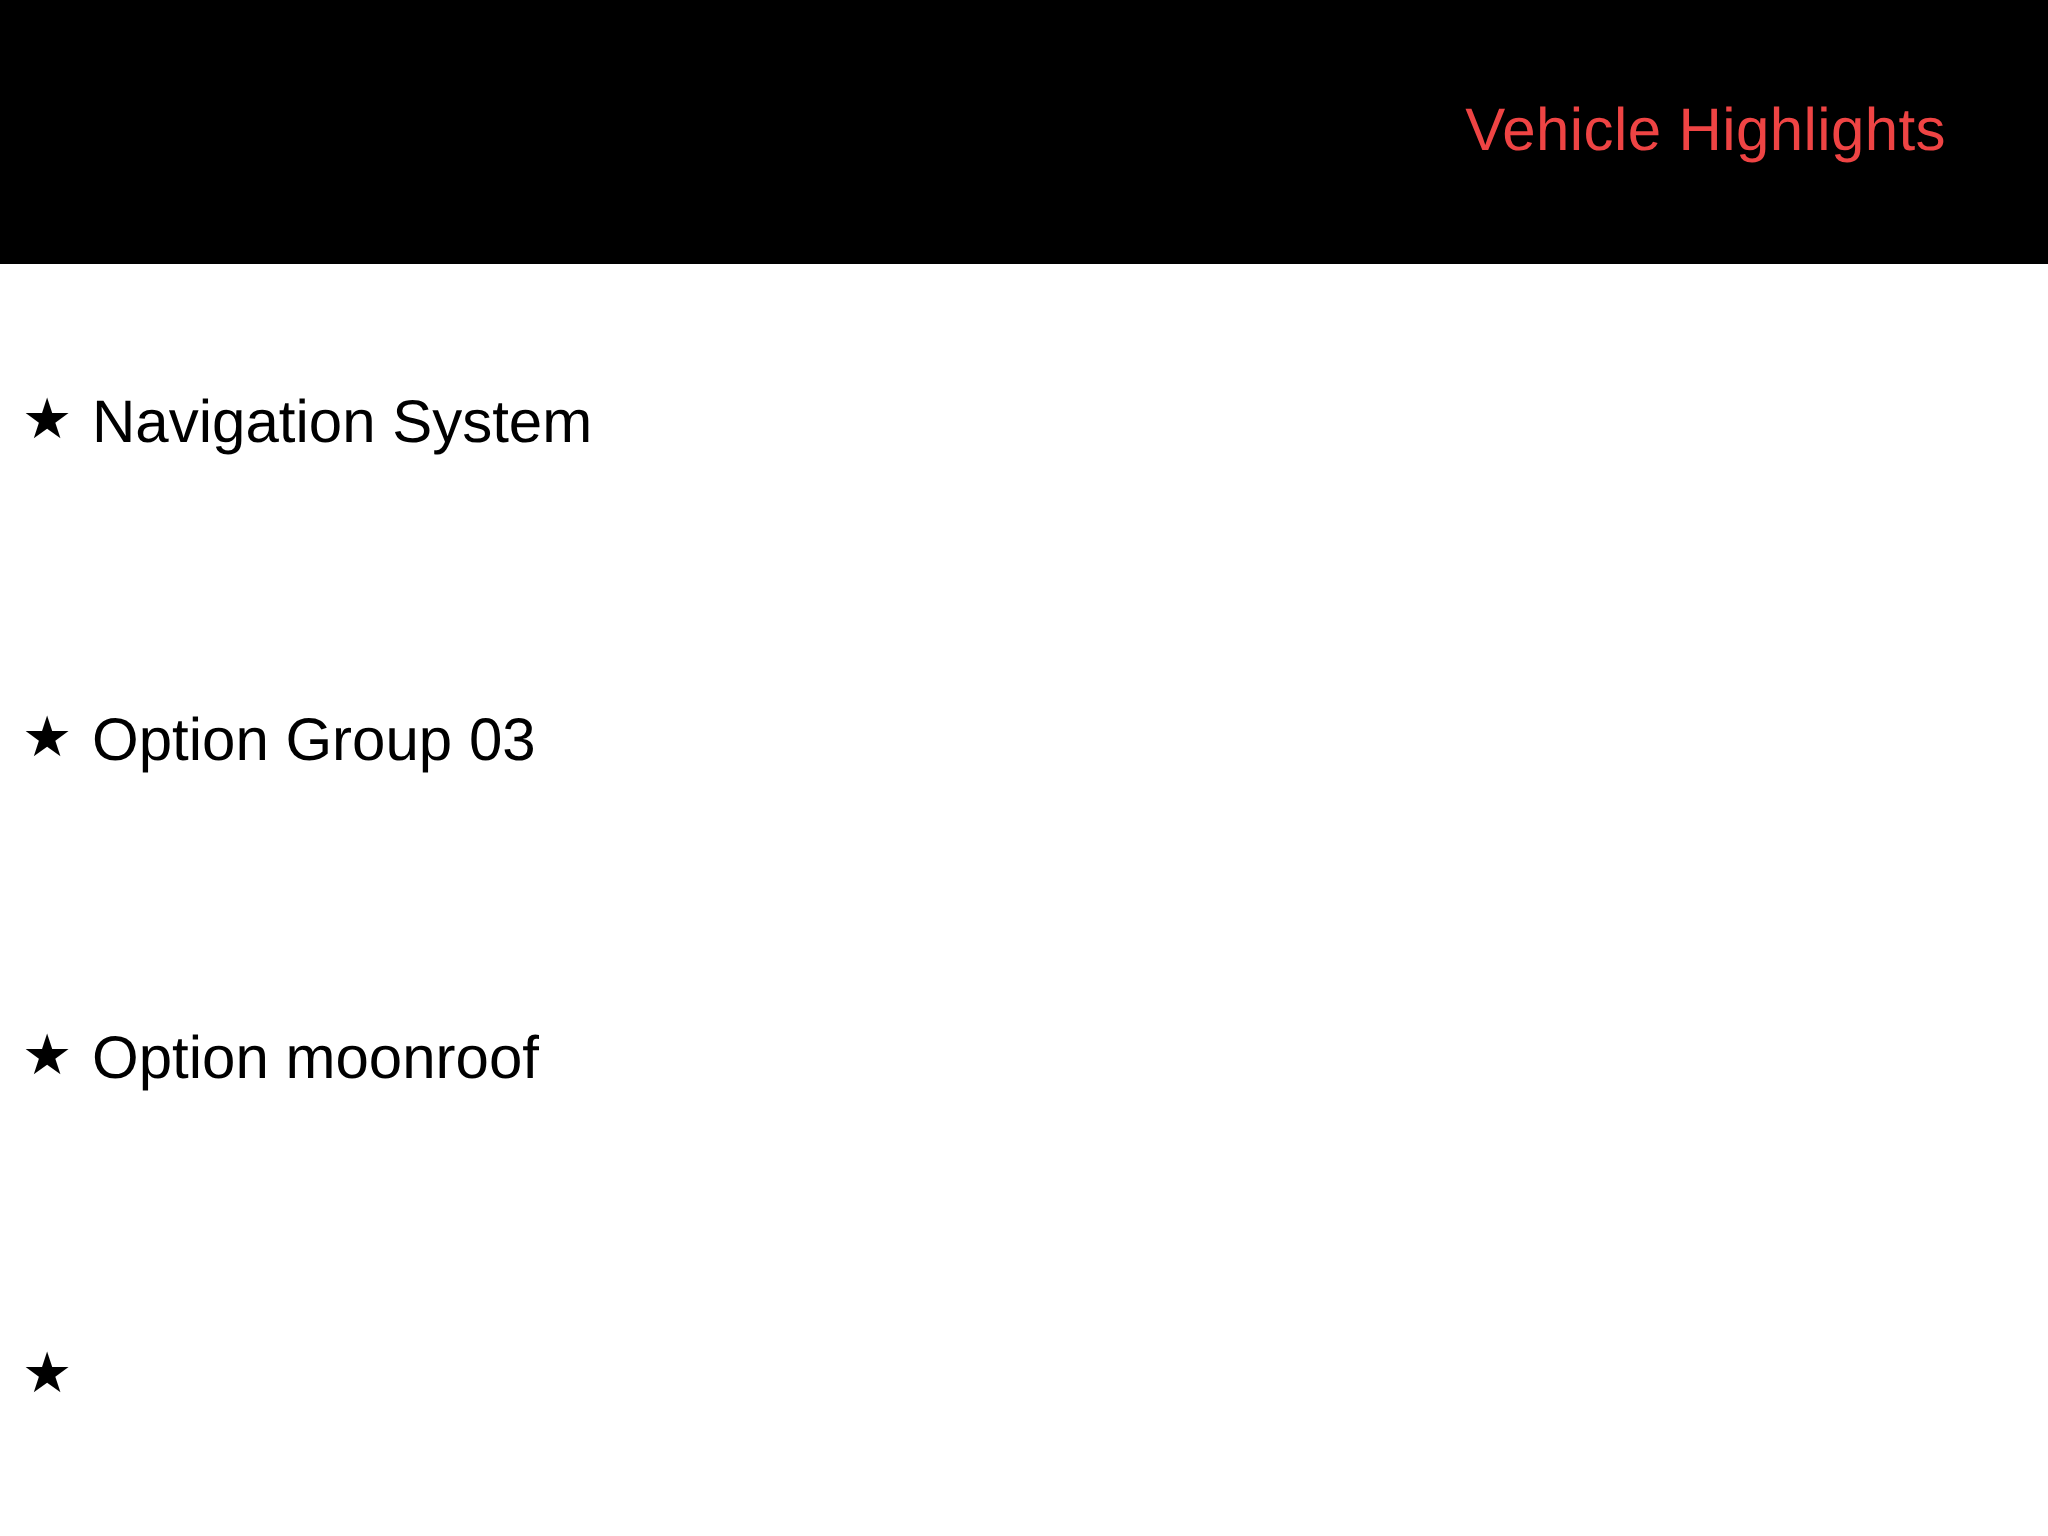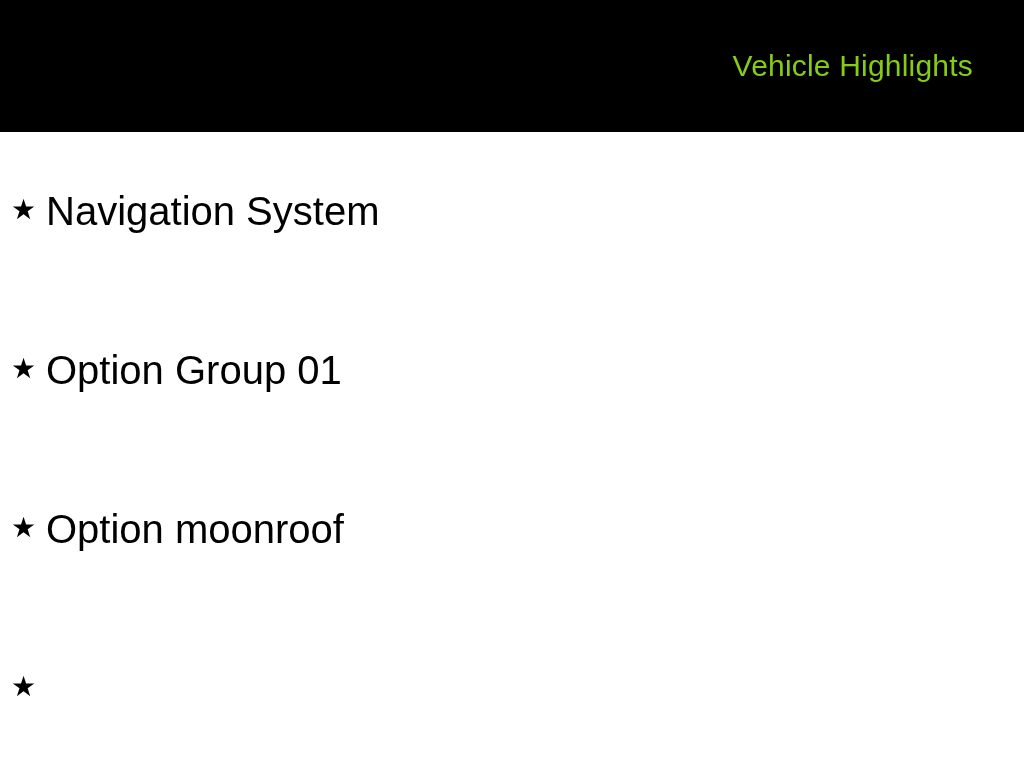--- a/index.html
+++ b/index.html
@@ -13,21 +13,21 @@
   .header {
     width: 100%;
     height: 132px;
     background: #000000;
     display: flex;
     align-items: center;
     justify-content: flex-end;
     padding-right: 51px;
   }
   .header .title {
-    color: #84cc16;
+    color: #ef4444;
     font-size: 30px;
     font-weight: 400;
     letter-spacing: 0.2px;
   }
   .content {
     width: 100%;
     height: 636px;
     background: #ffffff;
     display: flex;
     flex-direction: column;
@@ -42,41 +42,41 @@
     font-size: 28px;
     line-height: 1;
     color: #000000;
     position: relative;
     top: -2px;
     width: 21px;
     text-align: center;
     flex: 0 0 auto;
   }
   .label {
-    font-size: 40px;
+    font-size: 30px;
     color: #000000;
     margin-left: 14px;
     white-space: nowrap;
   }
 </style>
 </head>
 <body>
 
 <div class="header">
   <div class="title">Vehicle Highlights</div>
 </div>
 
 <div class="content">
   <div class="row">
     <span class="star">★</span>
     <span class="label">Navigation System</span>
   </div>
   <div class="row">
     <span class="star">★</span>
-    <span class="label">Option Group 01</span>
+    <span class="label">Option Group 03</span>
   </div>
   <div class="row">
     <span class="star">★</span>
     <span class="label">Option moonroof</span>
   </div>
   <div class="row">
     <span class="star">★</span>
   </div>
 </div>
 

